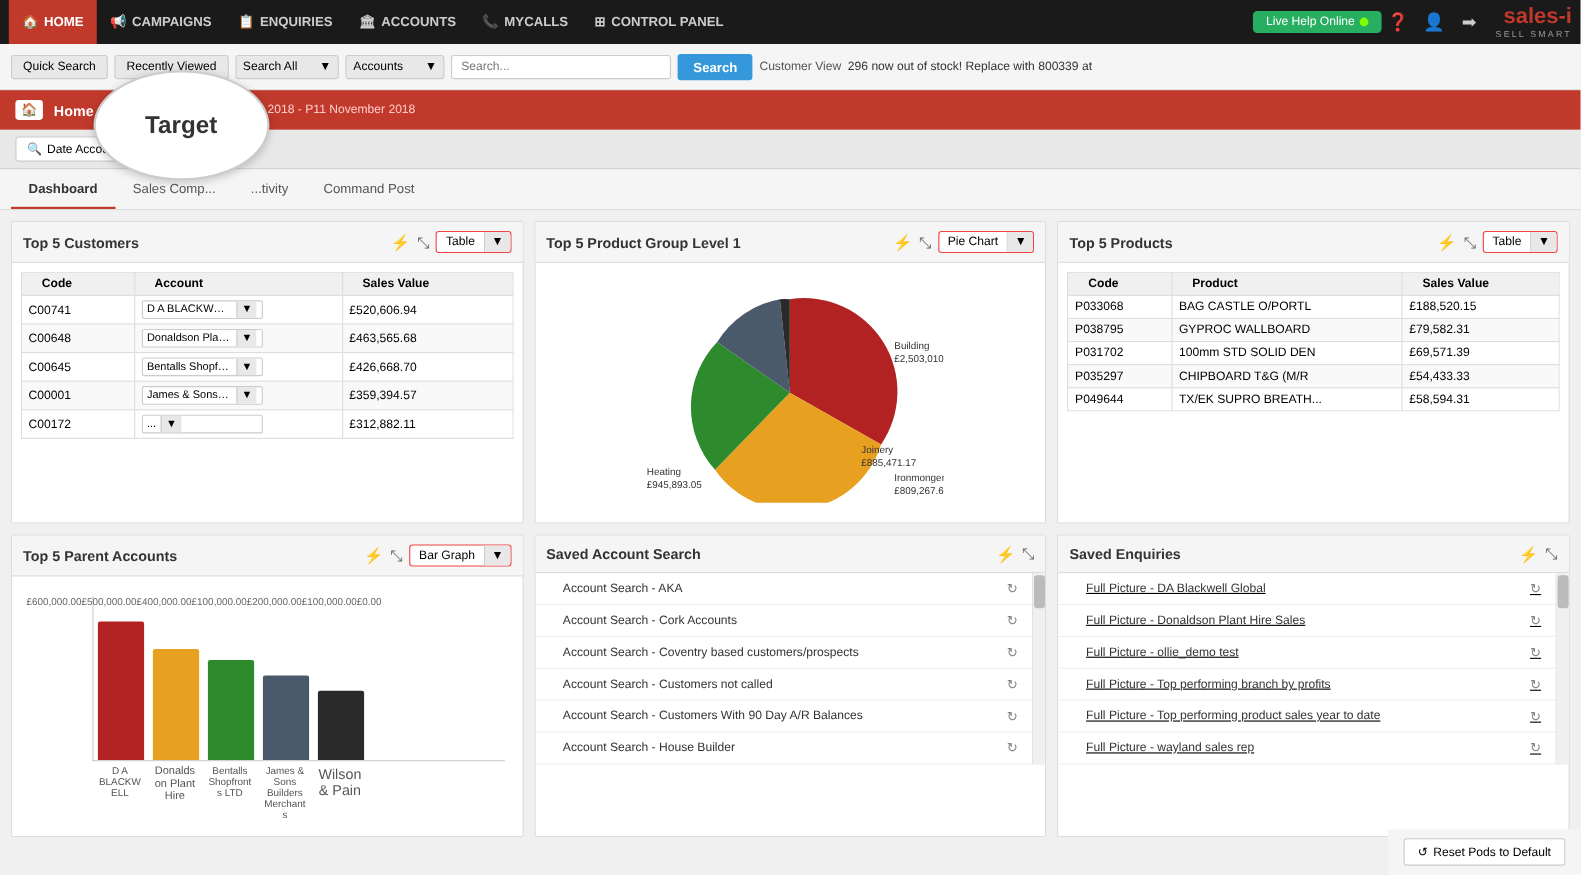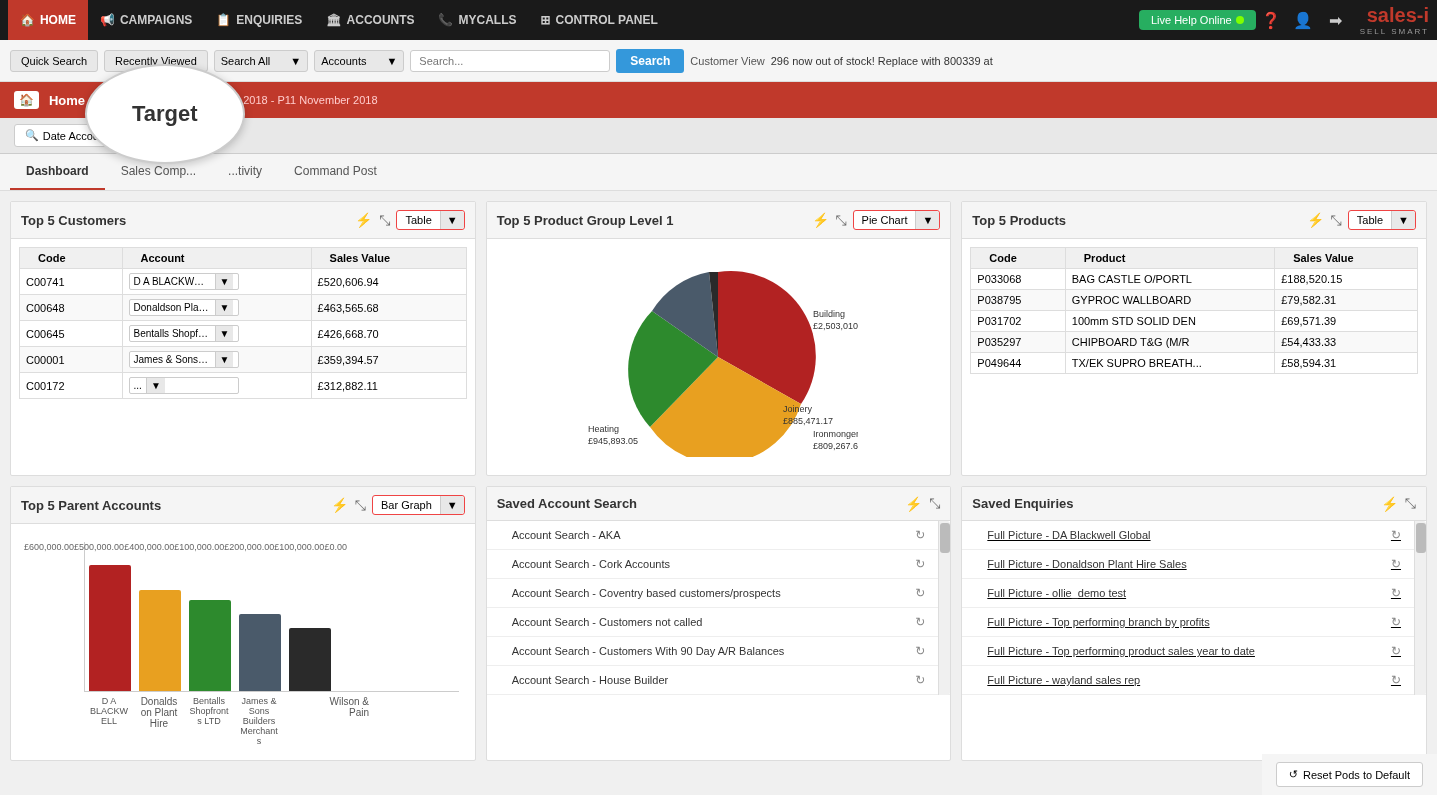--- a/index.html
+++ b/index.html
@@ -677,21 +677,21 @@
             </div>
             <div style="display: flex; flex-direction: column; align-items: center;">
               <div style="width: 42px; height: 63px; background: rgb(42, 42, 42); border-radius: 2px 2px 0px 0px;"></div>
             </div>
           </div>
           <div style="display: flex; gap: 8px; margin-top: 4px; padding: 0px 4px;">
             <div style="font-size: 9px; color: rgb(85, 85, 85); text-align: center; width: 42px; word-break: break-word;">D A BLACKWELL</div>
             <div style="font-size: 10px; color: rgb(85, 85, 85); text-align: center; width: 42px; word-break: break-word;">Donaldson Plant Hire</div>
             <div style="font-size: 9px; color: rgb(85, 85, 85); text-align: center; width: 42px; word-break: break-word;">Bentalls Shopfronts LTD</div>
             <div style="font-size: 9px; color: rgb(85, 85, 85); text-align: center; width: 42px; word-break: break-word;">James &amp; Sons Builders Merchants</div>
-            <div style="font-size: 10px; color: rgb(85, 85, 85); text-align: right; width: 42px; word-break: break-word; margin-left: 39px;">Wilson &amp; Pain</div>
+            <div style="font-size: 13px; color: rgb(85, 85, 85); text-align: center; width: 42px; word-break: break-word;">Wilson &amp; Pain</div>
           </div>
         </div>
     </div>
   </div>
 
   <div class="panel">
     <div class="panel-header">
       <span class="panel-title">Saved Account Search</span>
       <div class="panel-controls">
         <span class="panel-icon-btn">⚡</span>

